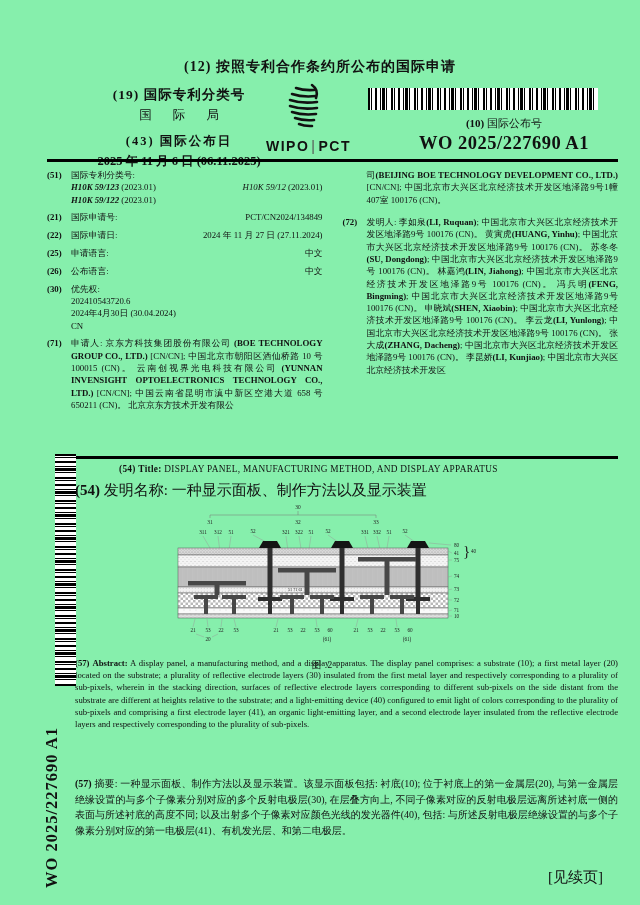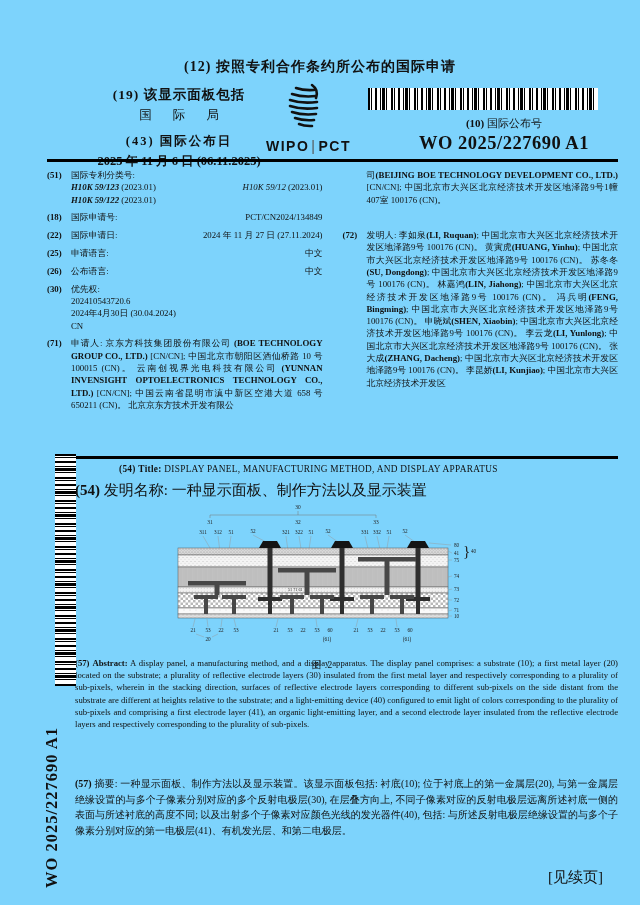--- a/index.html
+++ b/index.html
@@ -1,18 +1,18 @@
 <!DOCTYPE html>
 <html><head>
 <meta charset="utf-8">
 <style>
   * { margin:0; padding:0; box-sizing:border-box; }
   html,body { background:#fff; }
   .page {
-    position:relative; width:640px; height:905px; background:#7dd3fc;
+    position:relative; width:640px; height:905px; background:#86efac;
     font-family:"Liberation Serif","DejaVu Serif",serif; color:#111; overflow:hidden;
   }
   .b { font-weight:bold; }
   .seg-b { font-weight:bold; }
 
   
   .line12 { position:absolute; top:58px; left:0; width:100%; text-align:center;
             font-size:14px; font-weight:bold; letter-spacing:1px; }
   .org-block { position:absolute; left:84px; top:86px; width:190px; text-align:center; }
   .org-name { font-size:13.5px; font-weight:bold; letter-spacing:1px; }
@@ -38,21 +38,21 @@
   .cols { position:absolute; left:47px; top:169px; width:571px; display:flex; gap:20px; }
   .col { flex:1; font-size:8.8px; line-height:1.4; text-align:justify; }
   .field { display:flex; margin-bottom:5.5px; }
   .fcode { width:24px; flex:none; font-weight:bold; }
   .fbody { flex:1; }
   .kv { display:flex; justify-content:space-between; }
   .ipc-row { display:flex; justify-content:space-between; }
   .ipc-cls { font-style:italic; }
   .ipc-bold { font-weight:bold; }
   .prio-row { display:flex; justify-content:space-between; padding-right:2px;flex-direction:column; }
-  .cont { margin-left:24px; margin-bottom:23px; }
+  .cont { margin-left:24px; margin-bottom:10px; }
 
   
   .rule2 { position:absolute; left:75px; top:456px; width:543px; height:2.5px; background:#000; }
   .title-en { position:absolute; left:75px; top:464px; width:543px; font-size:9.3px; letter-spacing:0.3px;margin-left:44px; }
   .title-cn { position:absolute; left:75px; top:481px; width:543px; font-size:15px; }
 
   
   .figure-wrap { position:absolute; left:158px; top:500px; width:330px; text-align:center; }
   .fig-caption { font-size:9.5px; margin-top:7px; letter-spacing:2px; }
 
@@ -77,21 +77,21 @@
   svg text { font-family:"Liberation Serif","DejaVu Serif",serif; fill:#222; }
 </style>
 </head>
 <body>
 
 <div class="page">
 
   <div class="line12">(12) 按照专利合作条约所公布的国际申请</div>
 
   <div class="org-block">
-    <div class="org-name"><span class="b">(19)</span> <span>该显示面板包括</span></div>
+    <div class="org-name"><span class="b">(19)</span> <span>国际专利分类号</span></div>
     <div class="org-bureau">国 际 局</div>
     <div class="pubdate-label"><span class="b">(43)</span> <span>国际公布日</span></div>
     <div class="pubdate-value">2025 年 11 月 6 日 (06.11.2025)</div>
   </div>
 
   <div class="logo-block">
     <svg width="78" height="50" viewBox="0 0 78 50">
       <g fill="none" stroke="#111" stroke-width="2.6" stroke-linecap="round">
         <path d="M46,3 q7,5 4,13"></path>
         <path d="M30,6 a22,9 0 0 0 18,2"></path>
@@ -126,21 +126,21 @@
           <span>国际专利分类号:</span>
           <span class="ipc-row">
             <span><span class="ipc-cls ipc-bold">H10K 59/123</span> <span>(2023.01)</span></span>
             <span><span class="ipc-cls">H10K 59/12</span> <span>(2023.01)</span></span>
           </span>
           <span style="display:block"><span class="ipc-cls ipc-bold">H10K 59/122</span> <span>(2023.01)</span></span>
         </span>
       </div>
 
       <div class="field">
-        <span class="fcode">(18)</span>
+        <span class="fcode">(21)</span>
         <span class="fbody kv">
           <span>国际申请号:</span>
           <span>PCT/CN2024/134849</span>
         </span>
       </div>
 
       <div class="field">
         <span class="fcode">(22)</span>
         <span class="fbody kv">
           <span>国际申请日:</span>

